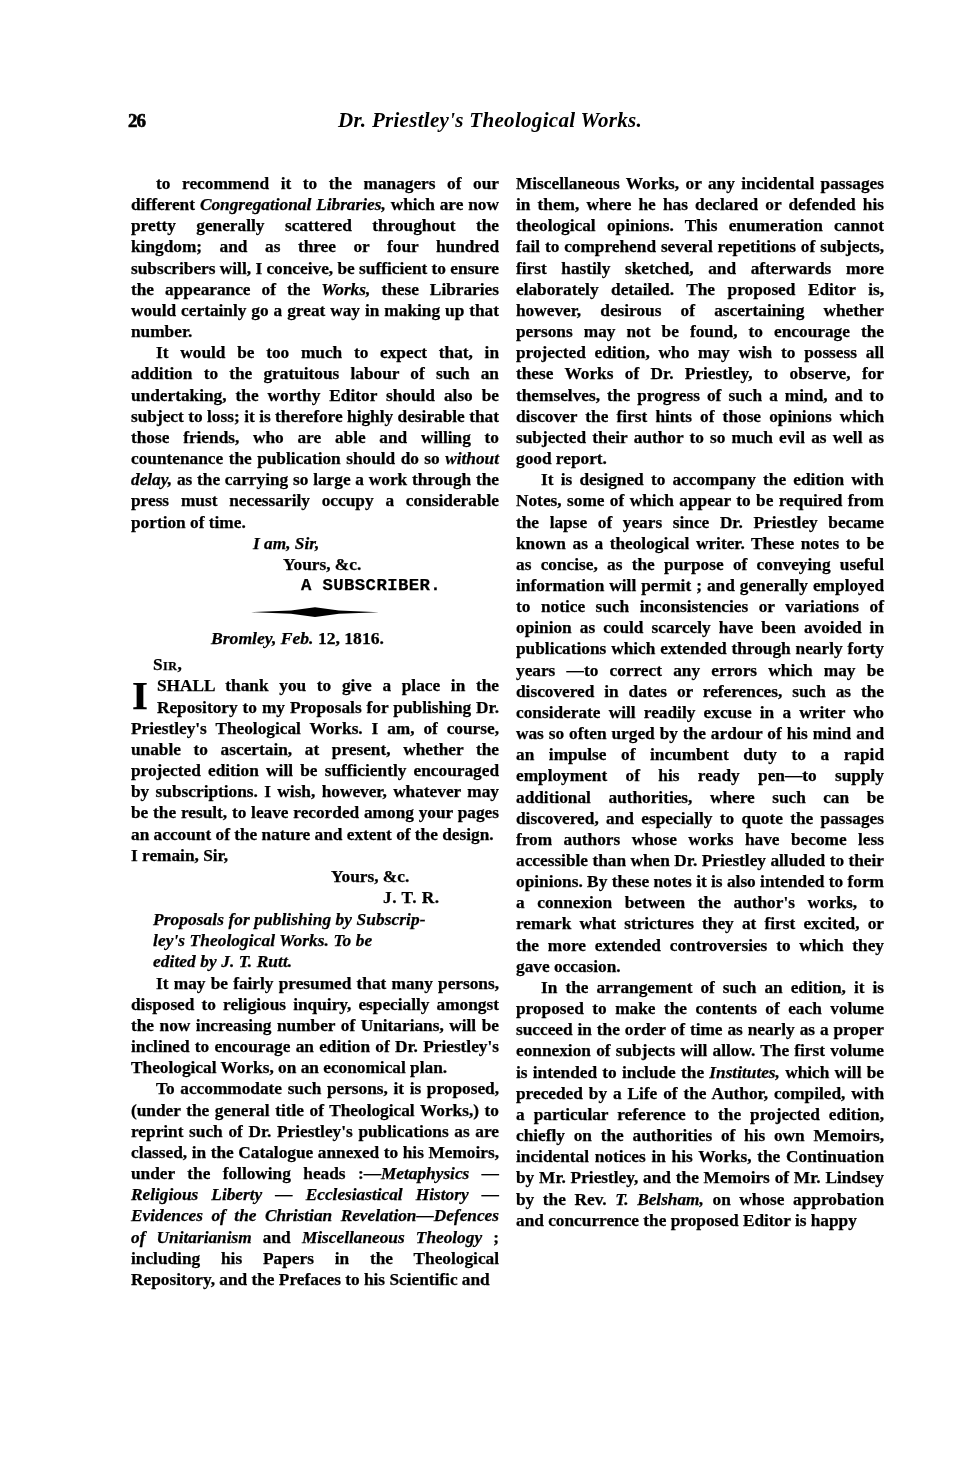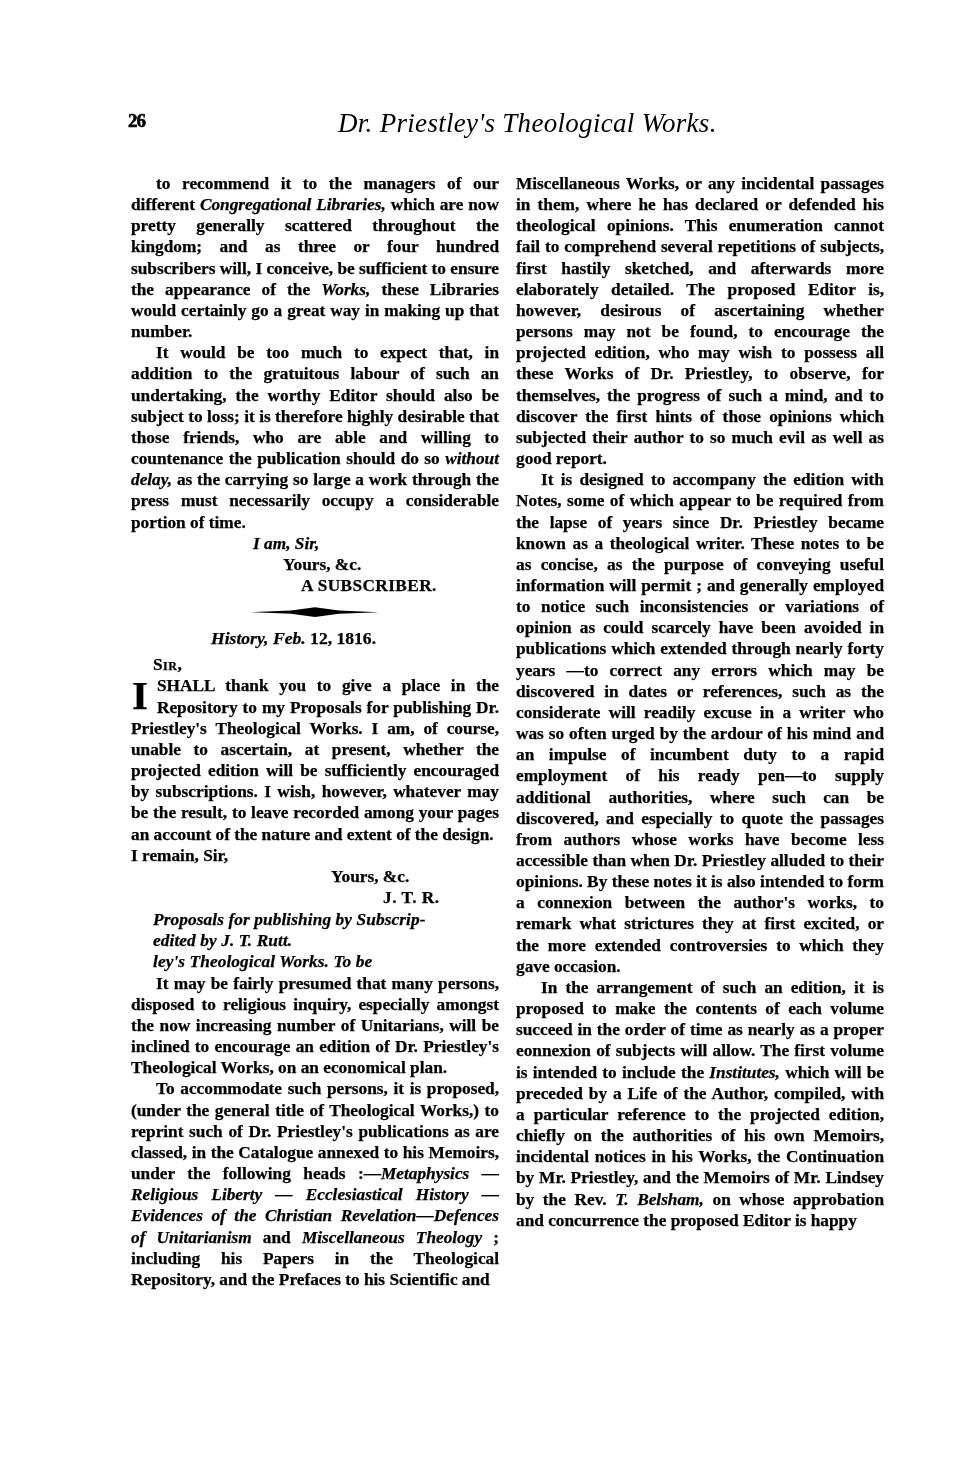--- a/index.html
+++ b/index.html
@@ -38,22 +38,22 @@
     font-weight: bold;
     font-size: 19px;
     letter-spacing: -1px;
     -webkit-text-stroke: 0.6px #000;
   }
   .runhead-title {
     position: absolute;
     left: 210px;
     top: 0;
     font-style: italic;
-    font-weight: normal;
-    font-size: 27px;
+    font-weight: bold;
+    font-size: 21px;
     letter-spacing: 0.3px;
   }
 
   
   .col {
     position: absolute;
     top: 152px;
     width: 368px;
     font-size: 17.3px;
     line-height: 21.15px;
@@ -71,21 +71,21 @@
     text-indent: 1.45em;
     hyphens: manual;
   }
   p.noindent { text-indent: 0; }
 
   i, .it { font-style: italic; }
 
   
   .close-1 { text-indent: 0; padding-left: 122px; font-style: italic; }
   .close-2 { text-indent: 0; padding-left: 152px; }
-  .close-3 { text-indent: 0; padding-left: 170px; font-weight: bold; letter-spacing: 0.4px; }
+  .close-3 { text-indent: 0; padding-left: 170px; font-weight: bold; letter-spacing: 0.4px; font-family: Liberation Mono, monospace; }
 
   .close-r1 { text-indent: 0; padding-left: 0; }
   .close-r2 { text-indent: 0; padding-left: 200px; }
   .close-r3 { text-indent: 0; padding-left: 252px; letter-spacing: 0.5px; }
 
   .remain-line {
     display: flex;
     justify-content: flex-start;
   }
   .remain-line .rl-right { padding-right: 70px; }
@@ -163,42 +163,42 @@
     <p class="close-2">Yours, &amp;c.</p>
     <p class="close-3">A SUBSCRIBER.</p>
 
     <div class="ornament">
       <svg width="128" height="12" viewBox="0 0 128 12" aria-hidden="true">
         <path d="M0 6.2 L40 4.6 L64 1.2 L88 4.6 L128 6.2 L88 7.8 L64 11 L40 7.8 Z" fill="#000"></path>
       </svg>
     </div>
 
     <p class="dateline">
-      <span>History,</span>
+      <span>Bromley,</span>
       <span>Feb.</span>
       <span class="rm">12, 1816.</span>
     </p>
 
     <p class="salutation">Sir,</p>
 
     <p class="dropcap-para">
       <span class="dropcap">I</span><span>SHALL thank you to give a place in the Repository to my Proposals for publishing Dr. Priestley's Theological Works. I am, of course, unable to ascertain, at present, whether the projected edition will be sufficiently encouraged by subscriptions. I wish, however, whatever may be the result, to leave recorded among your pages an account of the nature and extent of the design.</span>
     </p>
 
     <p class="close-r1 remain-line">
       <span class="rl-right">I remain, Sir,</span>
     </p>
     <p class="close-r2">Yours, &amp;c.</p>
     <p class="close-r3">J. T. R.</p>
 
     <div class="proposal-head">
       <p>
         <span class="ph-line">Proposals for publishing by Subscrip-</span>
+        <span class="ph-line">ley's Theological Works. To be</span>
         <span class="ph-line">edited by J. T. Rutt.</span>
-        <span class="ph-line">ley's Theological Works. To be</span>
       </p>
     </div>
 
     <p>It may be fairly presumed that many persons, disposed to religious inquiry, especially amongst the now increasing number of Unitarians, will be inclined to encourage an edition of Dr. Priestley's Theological Works, on an economical plan.</p>
     <p>To accommodate such persons, it is proposed, (under the general title of Theological Works,) to reprint such of Dr. Priestley's publications as are classed, in the Catalogue annexed to his Memoirs, under the following heads :—<i>Metaphysics — Religious Liberty — Ecclesiastical History — Evidences of the Christian Revelation—Defences of Unitarianism</i> and <i>Miscellaneous Theology</i> ; including his Papers in the Theological Repository, and the Prefaces to his Scientific and</p>
   </div>
 
   <div class="col col-right">
     <p class="noindent">Miscellaneous Works, or any incidental passages in them, where he has declared or defended his theological opinions. This enumeration cannot fail to comprehend several repetitions of subjects, first hastily sketched, and afterwards more elaborately detailed. The proposed Editor is, however, desirous of ascertaining whether persons may not be found, to encourage the projected edition, who may wish to possess all these Works of Dr. Priestley, to observe, for themselves, the progress of such a mind, and to discover the first hints of those opinions which subjected their author to so much evil as well as good report.</p>
     <p>It is designed to accompany the edition with Notes, some of which appear to be required from the lapse of years since Dr. Priestley became known as a theological writer. These notes to be as concise, as the purpose of conveying useful information will permit ; and generally employed to notice such inconsistencies or variations of opinion as could scarcely have been avoided in publications which extended through nearly forty years —to correct any errors which may be discovered in dates or references, such as the considerate will readily excuse in a writer who was so often urged by the ardour of his mind and an impulse of incumbent duty to a rapid employment of his ready pen—to supply additional authorities, where such can be discovered, and especially to quote the passages from authors whose works have become less accessible than when Dr. Priestley alluded to their opinions. By these notes it is also intended to form a connexion between the author's works, to remark what strictures they at first excited, or the more extended controversies to which they gave occasion.</p>

